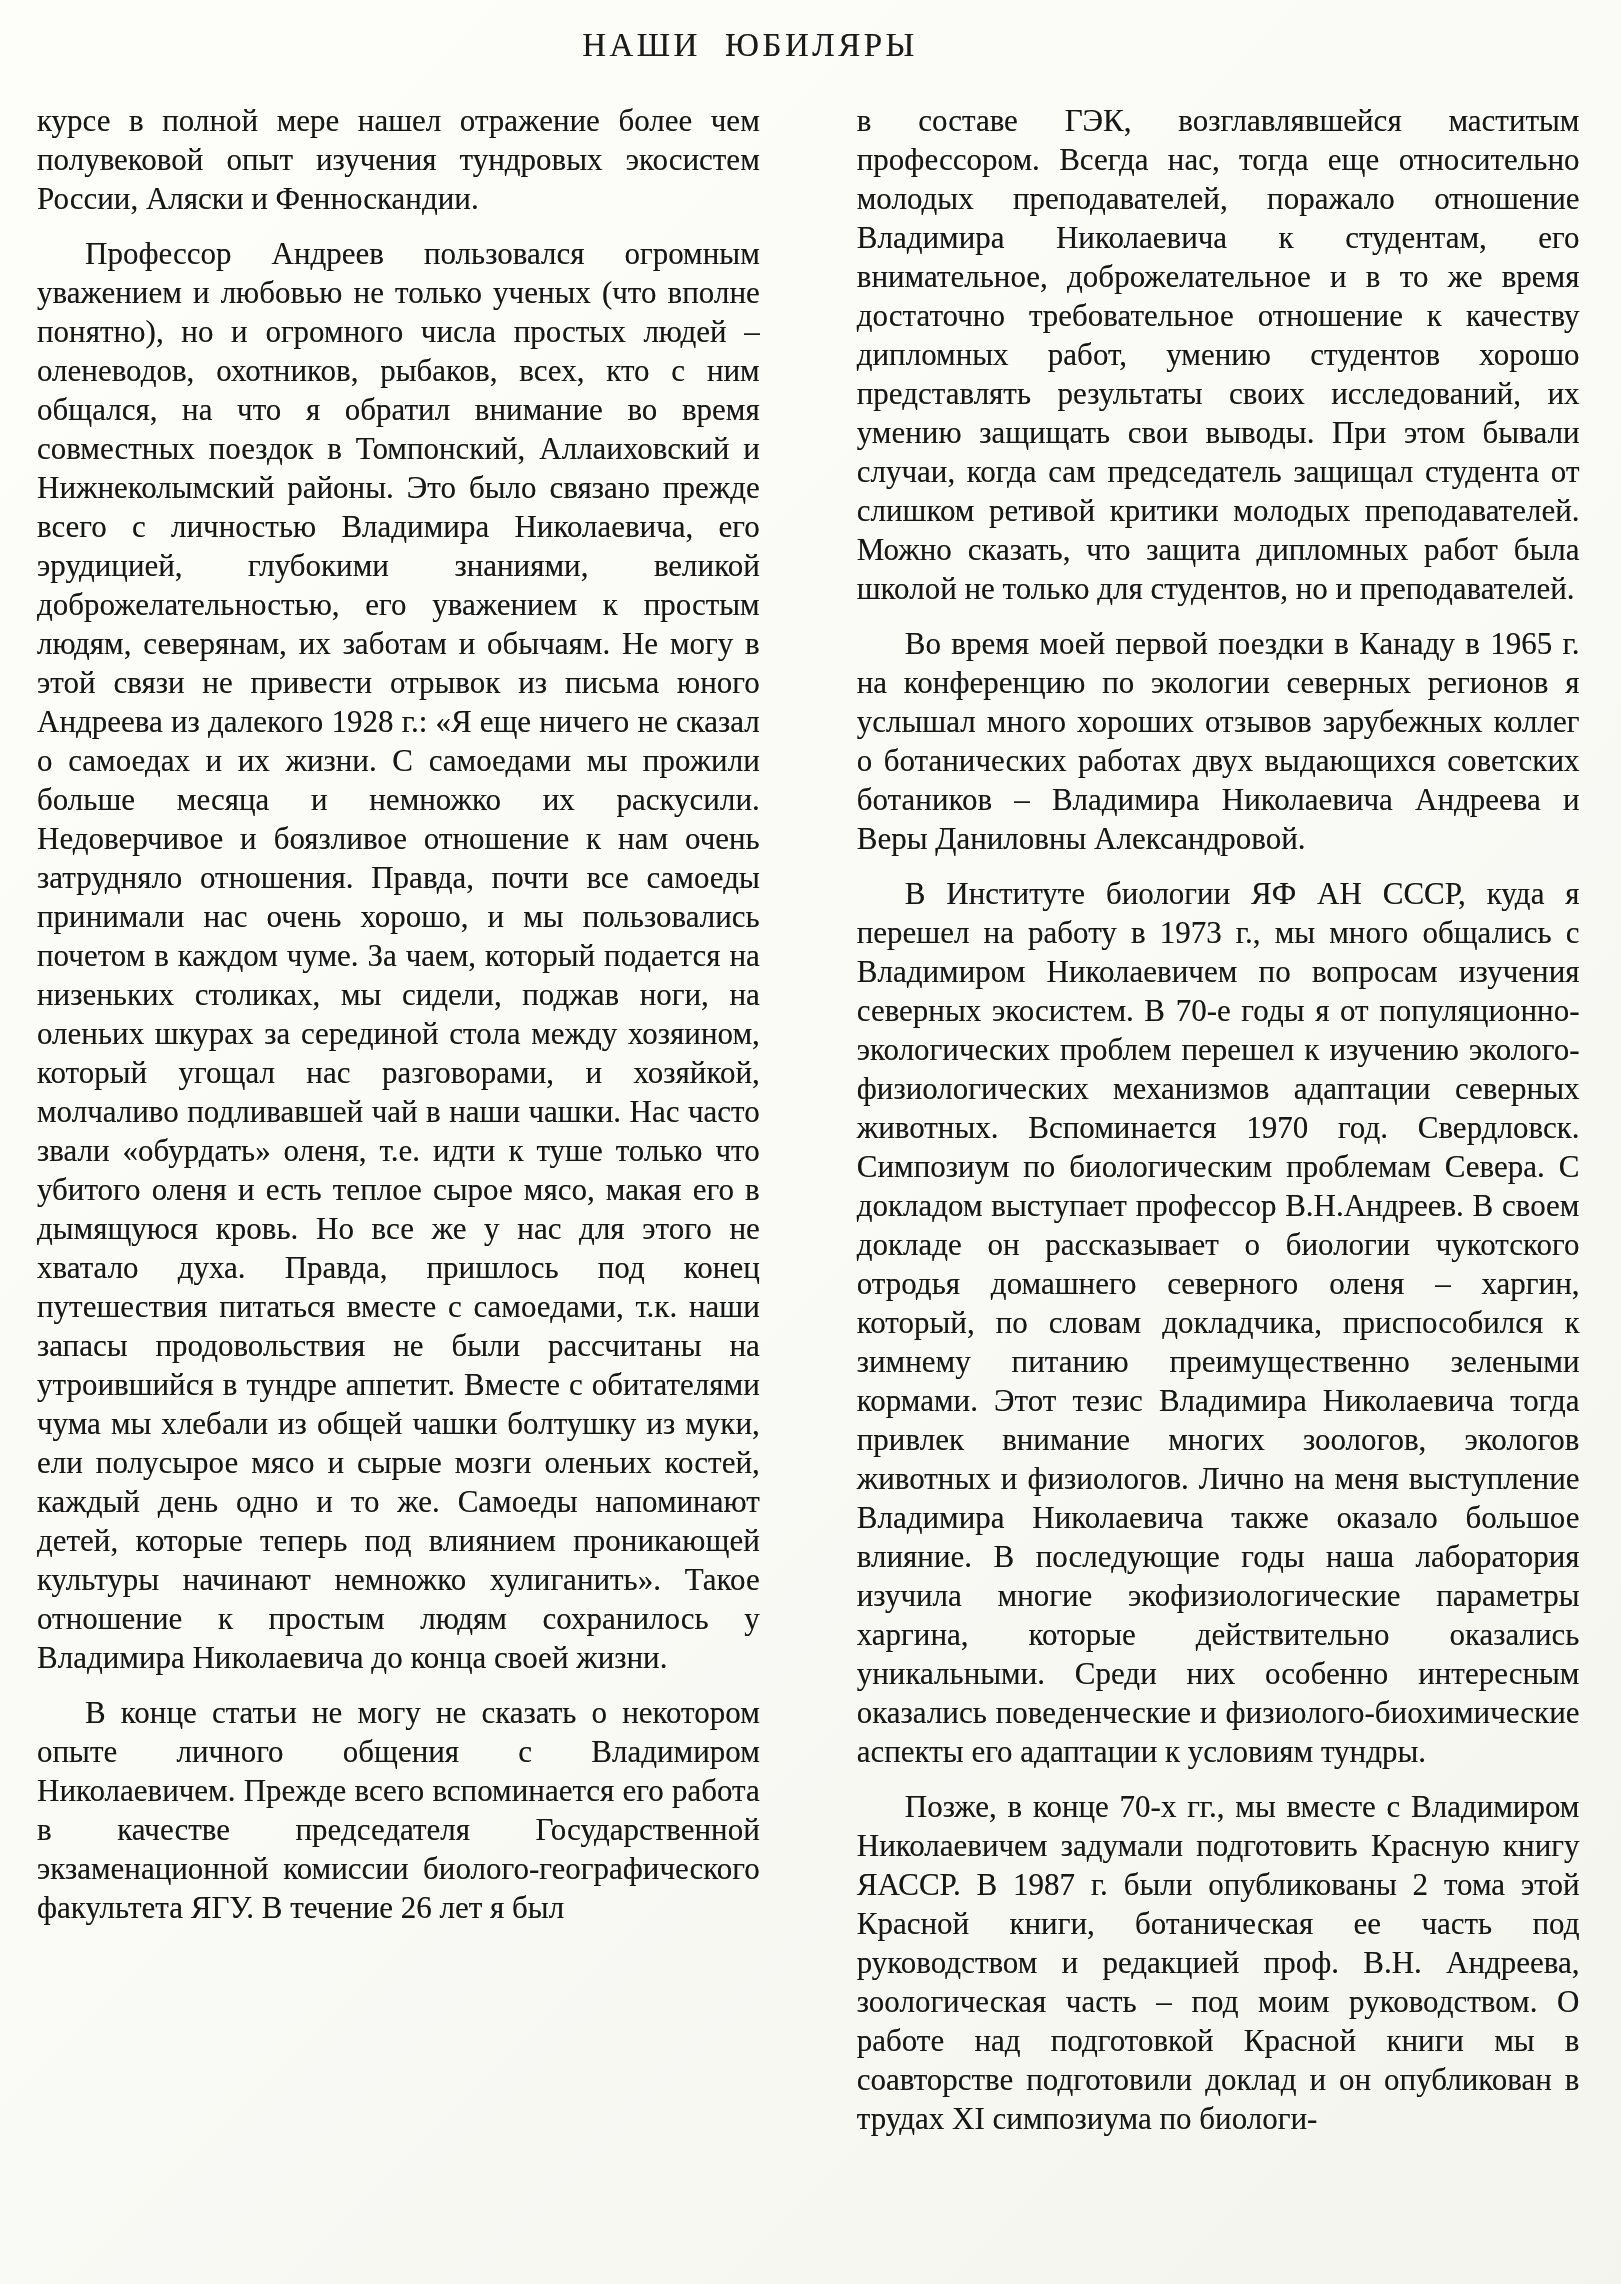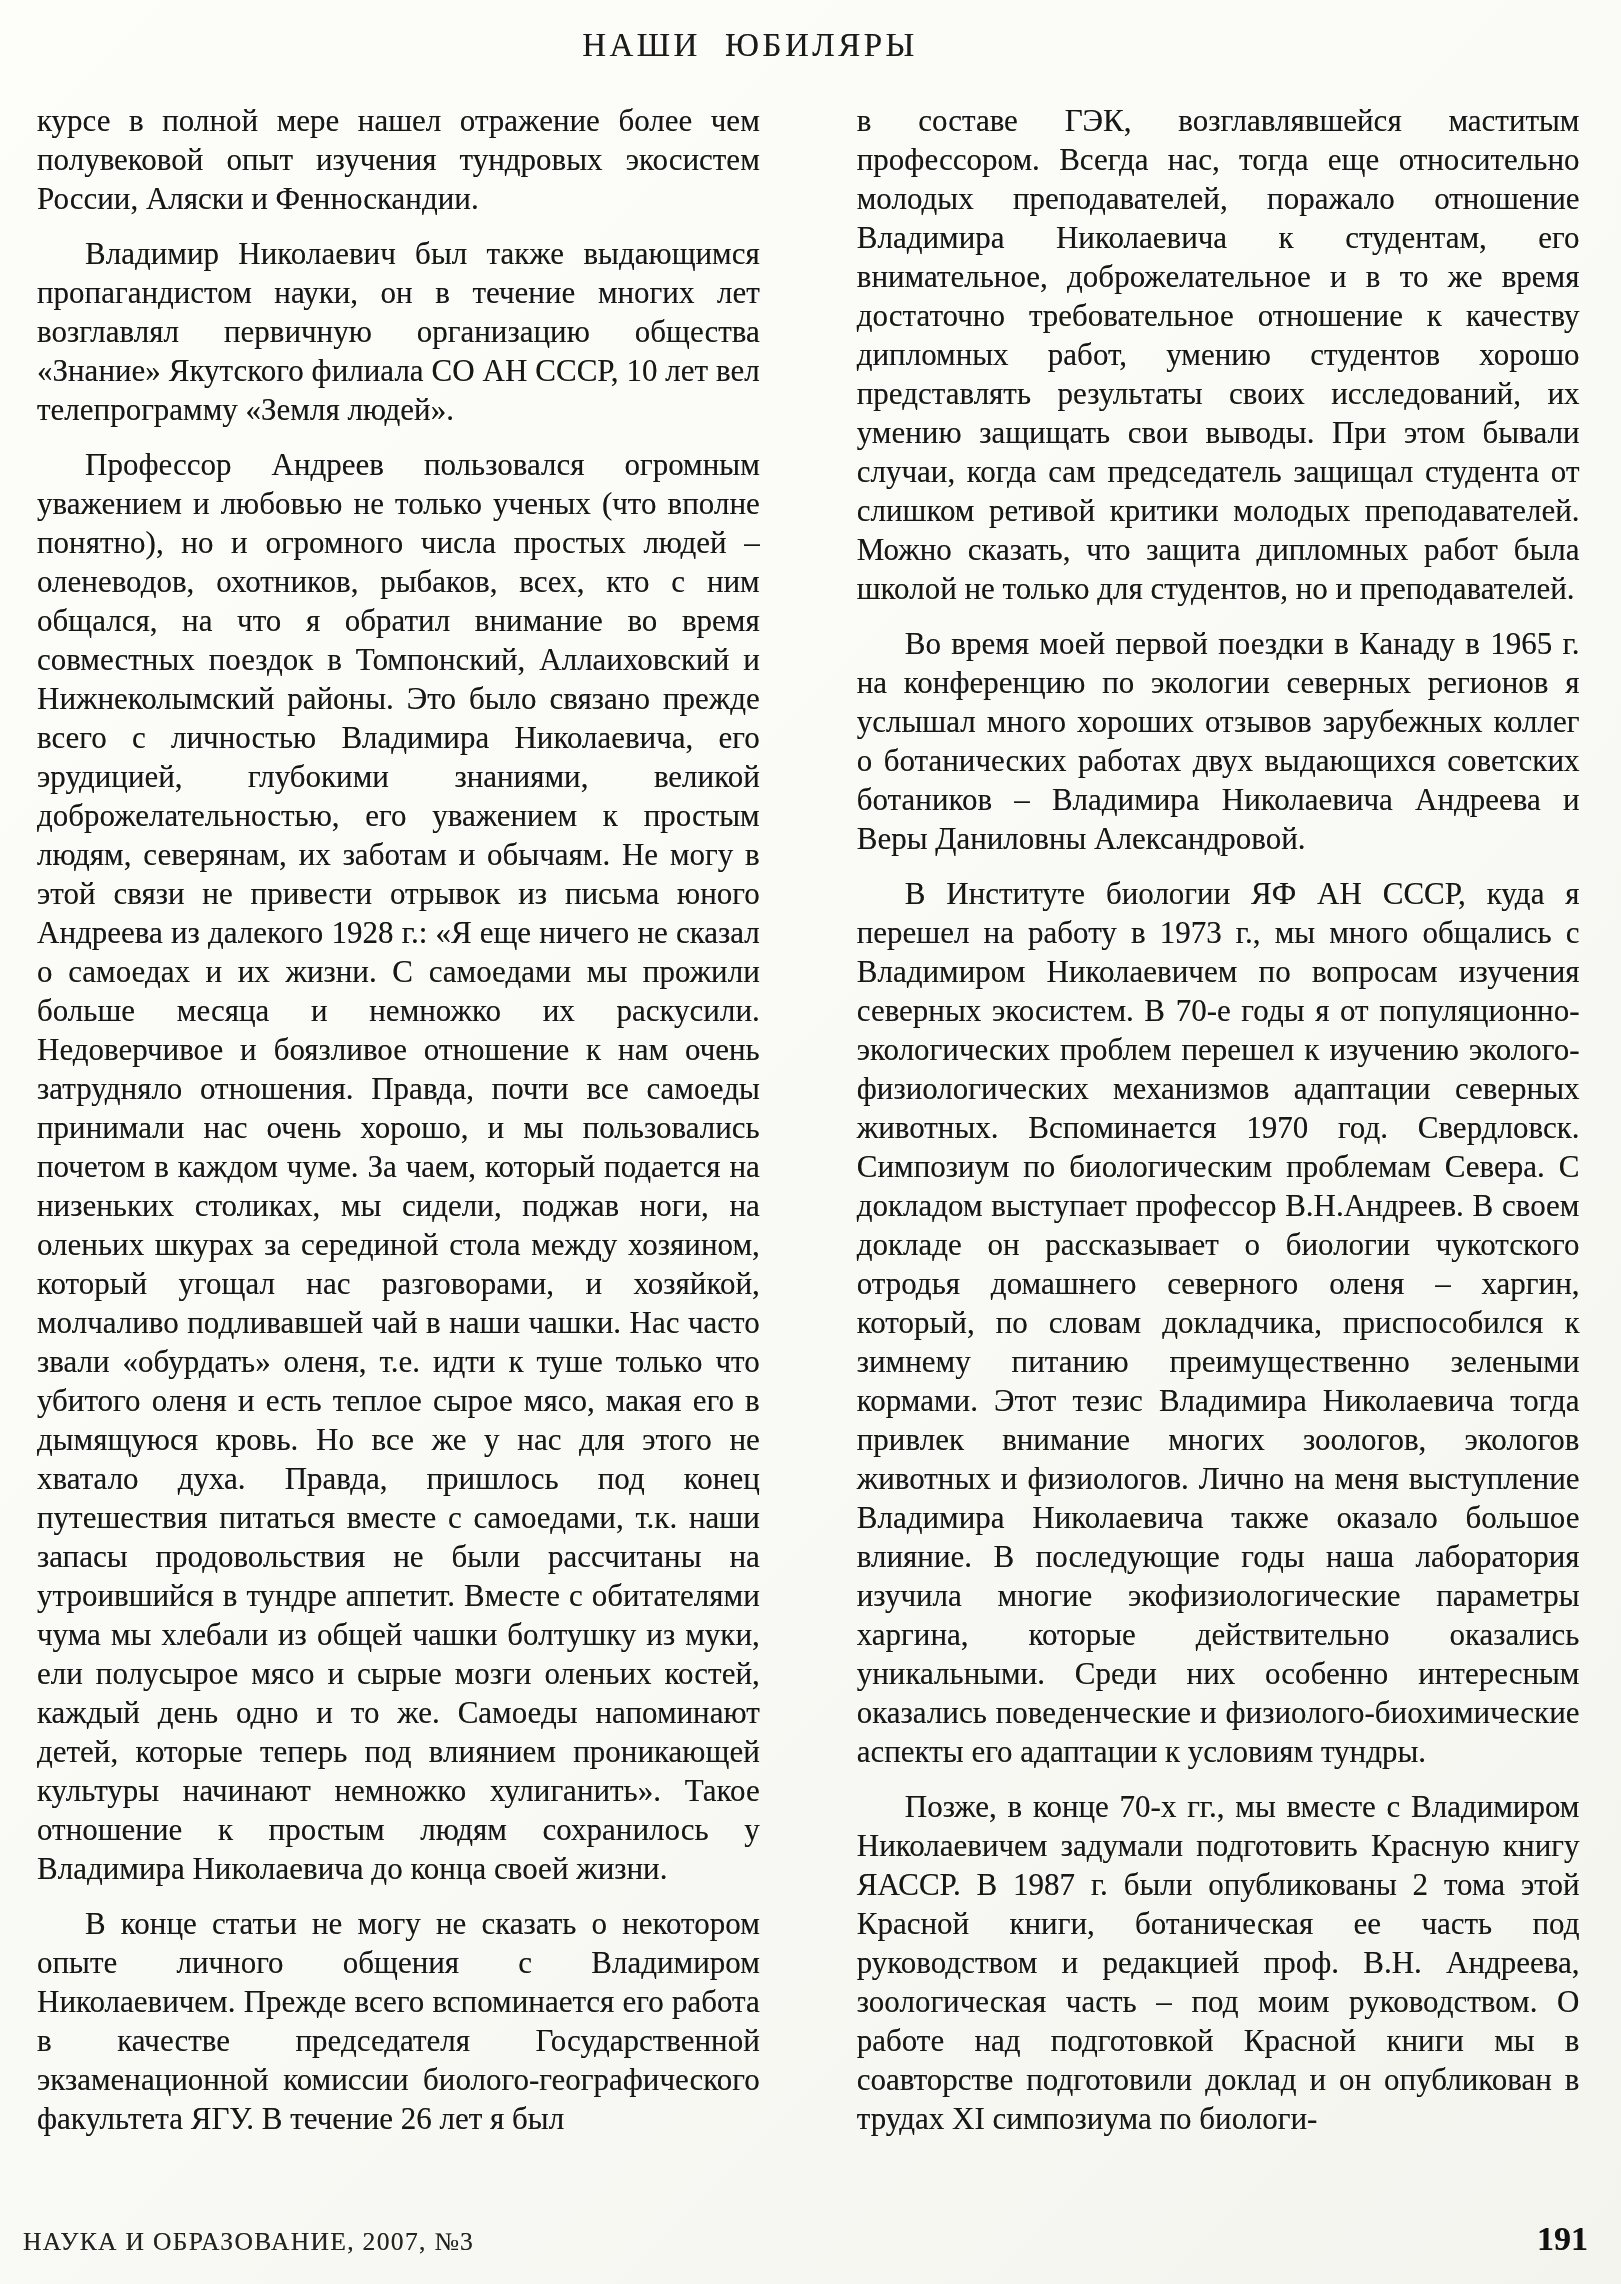--- a/index.html
+++ b/index.html
@@ -82,33 +82,28 @@
 <body>
 
 <div class="page">
 
   <div class="header">НАШИ ЮБИЛЯРЫ</div>
 
   <div class="columns">
 
     <div class="col">
       <p class="first">курсе в полной мере нашел отражение более чем полувековой опыт изучения тундровых экосистем России, Аляски и Фенноскандии.</p>
-      <p>Владимир Николаевич был также выдающимся пропагандистом науки, он в течение многих лет возглавлял первичную организацию общества «Знание» Якутского филиала СО АН СССР, 10 лет вел телепрограмму «Земля людей».</p>
       <p>Профессор Андреев пользовался огромным уважением и любовью не только ученых (что вполне понятно), но и огромного числа простых людей – оленеводов, охотников, рыбаков, всех, кто с ним общался, на что я обратил внимание во время совместных поездок в Томпонский, Аллаиховский и Нижнеколымский районы. Это было связано прежде всего с личностью Владимира Николаевича, его эрудицией, глубокими знаниями, великой доброжелательностью, его уважением к простым людям, северянам, их заботам и обычаям. Не могу в этой связи не привести отрывок из письма юного Андреева из далекого 1928 г.: «Я еще ничего не сказал о самоедах и их жизни. С самоедами мы прожили больше месяца и немножко их раскусили. Недоверчивое и боязливое отношение к нам очень затрудняло отношения. Правда, почти все самоеды принимали нас очень хорошо, и мы пользовались почетом в каждом чуме. За чаем, который подается на низеньких столиках, мы сидели, поджав ноги, на оленьих шкурах за серединой стола между хозяином, который угощал нас разговорами, и хозяйкой, молчаливо подливавшей чай в наши чашки. Нас часто звали «обурдать» оленя, т.е. идти к туше только что убитого оленя и есть теплое сырое мясо, макая его в дымящуюся кровь. Но все же у нас для этого не хватало духа. Правда, пришлось под конец путешествия питаться вместе с самоедами, т.к. наши запасы продовольствия не были рассчитаны на утроившийся в тундре аппетит. Вместе с обитателями чума мы хлебали из общей чашки болтушку из муки, ели полусырое мясо и сырые мозги оленьих костей, каждый день одно и то же. Самоеды напоминают детей, которые теперь под влиянием проникающей культуры начинают немножко хулиганить». Такое отношение к простым людям сохранилось у Владимира Николаевича до конца своей жизни.</p>
       <p>В конце статьи не могу не сказать о некотором опыте личного общения с Владимиром Николаевичем. Прежде всего вспоминается его работа в качестве председателя Государственной экзаменационной комиссии биолого-географического факультета ЯГУ. В течение 26 лет я был</p>
     </div>
 
     <div class="col">
       <p class="first">в составе ГЭК, возглавлявшейся маститым профессором. Всегда нас, тогда еще относительно молодых преподавателей, поражало отношение Владимира Николаевича к студентам, его внимательное, доброжелательное и в то же время достаточно требовательное отношение к качеству дипломных работ, умению студентов хорошо представлять результаты своих исследований, их умению защищать свои выводы. При этом бывали случаи, когда сам председатель защищал студента от слишком ретивой критики молодых преподавателей. Можно сказать, что защита дипломных работ была школой не только для студентов, но и преподавателей.</p>
       <p>Во время моей первой поездки в Канаду в 1965 г. на конференцию по экологии северных регионов я услышал много хороших отзывов зарубежных коллег о ботанических работах двух выдающихся советских ботаников – Владимира Николаевича Андреева и Веры Даниловны Александровой.</p>
       <p>В Институте биологии ЯФ АН СССР, куда я перешел на работу в 1973 г., мы много общались с Владимиром Николаевичем по вопросам изучения северных экосистем. В 70-е годы я от популяционно-экологических проблем перешел к изучению эколого-физиологических механизмов адаптации северных животных. Вспоминается 1970 год. Свердловск. Симпозиум по биологическим проблемам Севера. С докладом выступает профессор В.Н.Андреев. В своем докладе он рассказывает о биологии чукотского отродья домашнего северного оленя – харгин, который, по словам докладчика, приспособился к зимнему питанию преимущественно зелеными кормами. Этот тезис Владимира Николаевича тогда привлек внимание многих зоологов, экологов животных и физиологов. Лично на меня выступление Владимира Николаевича также оказало большое влияние. В последующие годы наша лаборатория изучила многие экофизиологические параметры харгина, которые действительно оказались уникальными. Среди них особенно интересным оказались поведенческие и физиолого-биохимические аспекты его адаптации к условиям тундры.</p>
       <p>Позже, в конце 70-х гг., мы вместе с Владимиром Николаевичем задумали подготовить Красную книгу ЯАССР. В 1987 г. были опубликованы 2 тома этой Красной книги, ботаническая ее часть под руководством и редакцией проф. В.Н. Андреева, зоологическая часть – под моим руководством. О работе над подготовкой Красной книги мы в соавторстве подготовили доклад и он опубликован в трудах XI симпозиума по биологи-</p>
     </div>
 
   </div>
 
-  <div class="footer">
-    <span class="journal-line">НАУКА И ОБРАЗОВАНИЕ, 2007, №3</span>
-    <span class="page-number">191</span>
-  </div>
 
 </div>
 
 
 </body></html>

